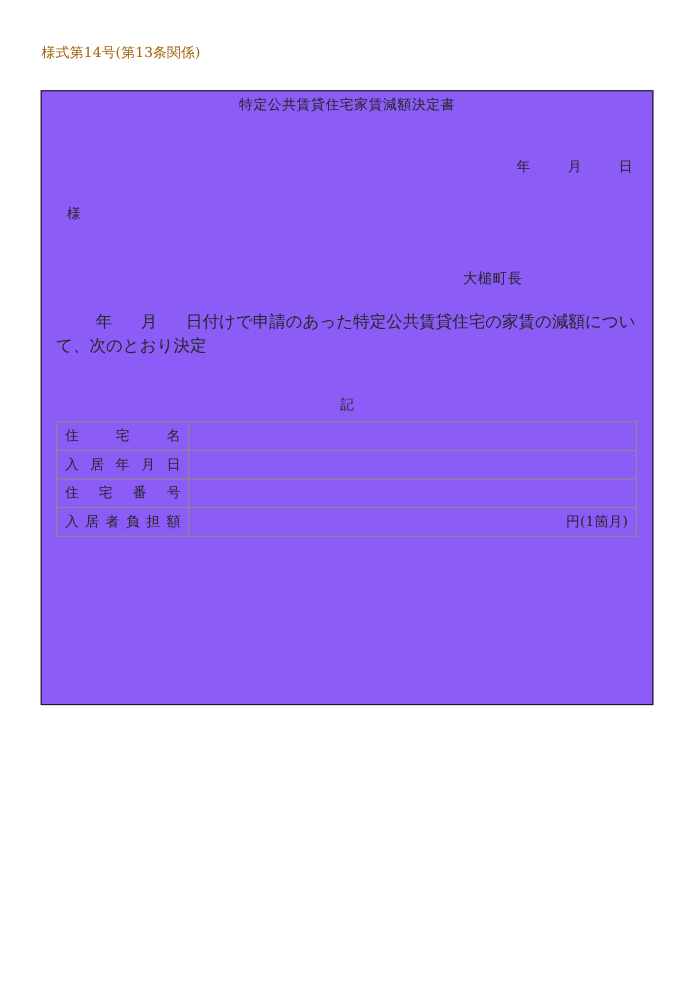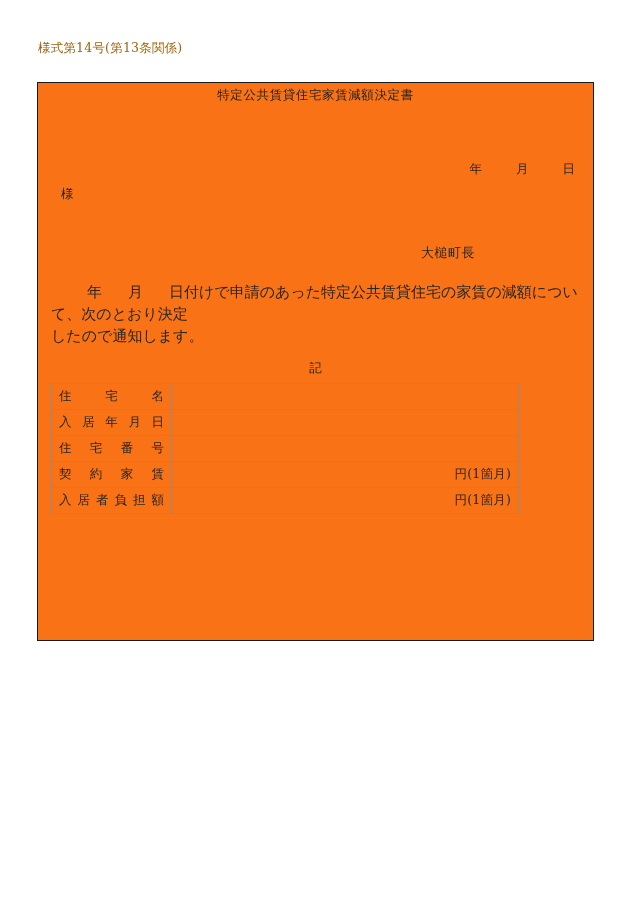--- a/index.html
+++ b/index.html
@@ -30,21 +30,21 @@
   }
 
   
   .frame {
     position: absolute;
     left: 37px;
     top: 82px;
     width: 557px;
     height: 559px;
     border: 1.6px solid #1a1a1a;
-    background: #f97316;
+    background: #8b5cf6;
   }
 
   .frame-inner {
     position: relative;
     width: 100%;
     height: 100%;
   }
 
   
   .doc-title {
@@ -54,21 +54,21 @@
     width: 100%;
     text-align: center;
     font-size: 12.5px;
     letter-spacing: 0.6px;
     color: #242424;
   }
 
   
   .date-line {
     position: absolute;
-    top: 78px;
+    top: 60px;
     right: 18px;
     font-size: 12.5px;
     color: #262626;
     white-space: nowrap;
   }
   .date-line .gap { display: inline-block; width: 26px; }
 
   
   .addressee {
     position: absolute;
@@ -112,21 +112,21 @@
     text-align: center;
     font-size: 12.5px;
     color: #262626;
   }
 
   
   .detail-table {
     position: absolute;
     top: 300px;
     left: 13px;
-    width: 468px;
+    width: 528px;
     border-collapse: collapse;
     table-layout: fixed;
   }
   .detail-table td {
     border: 0.9px solid #8c8c8c;
     height: 26px;
     font-size: 12.5px;
     color: #262626;
     padding: 0 7px;
     vertical-align: middle;
@@ -161,21 +161,20 @@
       <span class="gap"></span>
       <span>日</span>
     </div>
 
     <div class="addressee">様</div>
 
     <div class="issuer">大槌町長</div>
 
     <div class="body-text">
       <span class="indent"></span><span>年</span><span class="gap"></span><span>月</span><span class="gap"></span><span>日付けで申請のあった特定公共賃貸住宅の家賃の減額について、次のとおり決定</span>
-      <span class="body-line-2">したので通知します。</span>
     </div>
 
     <div class="ki-marker">記</div>
 
     <table class="detail-table">
       <tbody>
         <tr>
           <td class="label-cell">住宅名</td>
           <td class="value-cell">
             <span></span><span class="unit"></span>
@@ -187,26 +186,20 @@
             <span></span><span class="unit"></span>
           </td>
         </tr>
         <tr>
           <td class="label-cell">住宅番号</td>
           <td class="value-cell">
             <span></span><span class="unit"></span>
           </td>
         </tr>
         <tr>
-          <td class="label-cell">契約家賃</td>
-          <td class="value-cell">
-            <span></span><span class="unit">円(1箇月)</span>
-          </td>
-        </tr>
-        <tr>
           <td class="label-cell">入居者負担額</td>
           <td class="value-cell">
             <span></span><span class="unit">円(1箇月)</span>
           </td>
         </tr>
       </tbody>
     </table>
 
   </div>
 </div>

